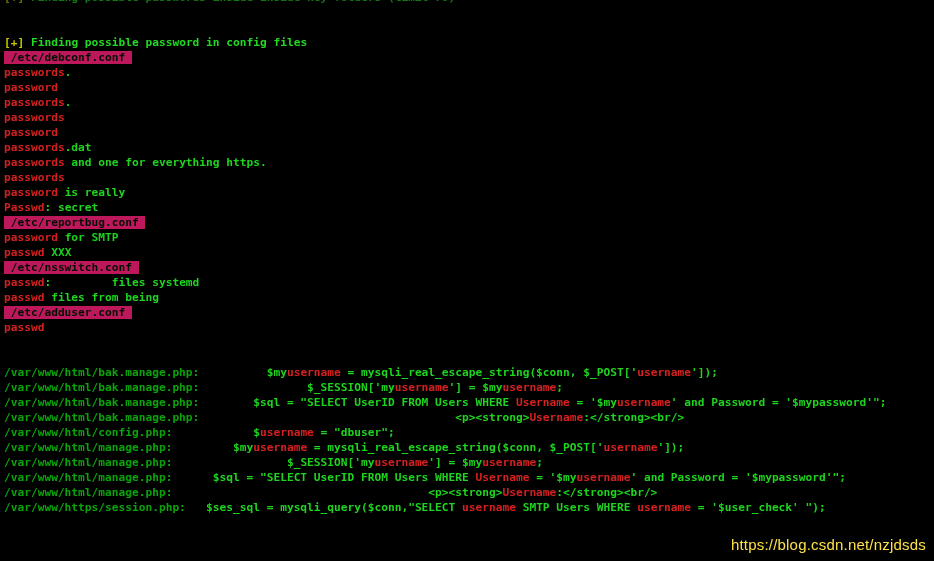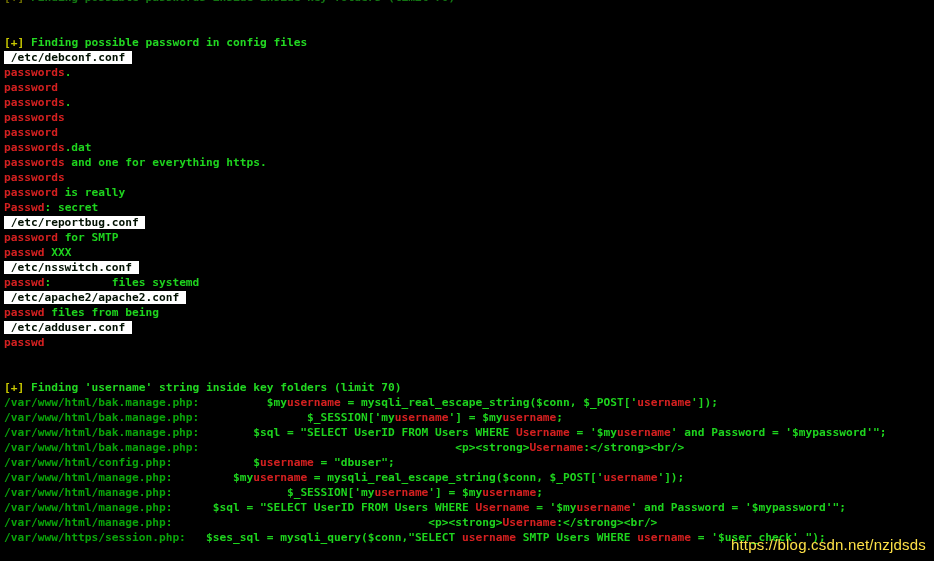--- a/index.html
+++ b/index.html
@@ -36,21 +36,21 @@
     height: 15px;
     white-space: pre;
     letter-spacing: 0px;
     font-weight: bold;
     color: #00d000;
   }
   .blank { height: 15px; }
   .marker { color: #c8c800; font-weight: bold; }
   .hdr { color: #22d822; font-weight: bold; }
   .hl {
-    background: #ffffff;
+    background: #be185d;
     color: #001000;
     font-weight: bold;
   }
   .red { color: #d42020; font-weight: bold; }
   .grn { color: #1ed41e; font-weight: bold; }
   .path { color: #0aa40a; font-weight: bold; }
   .dim-top {
     opacity: 0.55;
   }
   .watermark {
@@ -88,30 +88,28 @@
         <div class="line"><span class="red">passwords</span><span class="grn">.dat</span></div>
         <div class="line"><span class="red">passwords</span><span class="grn"> and one for everything https.</span></div>
         <div class="line"><span class="red">passwords</span></div>
         <div class="line"><span class="red">password</span><span class="grn"> is really</span></div>
         <div class="line"><span class="red">Passwd</span><span class="grn">: secret</span></div>
         <div class="line"><span class="hl"> /etc/reportbug.conf </span></div>
         <div class="line"><span class="red">password</span><span class="grn"> for SMTP</span></div>
         <div class="line"><span class="red">passwd</span><span class="grn"> XXX</span></div>
         <div class="line"><span class="hl"> /etc/nsswitch.conf </span></div>
         <div class="line"><span class="red">passwd</span><span class="grn">:         files systemd</span></div>
-        <div class="line"><span class="hl"> /etc/apache2/apache2.conf </span></div>
         <div class="line"><span class="red">passwd</span><span class="grn"> files from being</span></div>
         <div class="line"><span class="hl"> /etc/adduser.conf </span></div>
         <div class="line"><span class="red">passwd</span></div>
       </div>
 
     <div class="blank"></div>
     <div class="blank"></div>
 
-    <div class="line"><span class="marker">[+]</span><span class="hdr"> </span><span class="hdr">Finding 'username' string inside key folders (limit 70)</span></div>
 
     <div id="sec2-lines">
         <div class="line"><span class="path">/var/www/html/bak.manage.php:</span><span>          </span><span class="grn">$my</span><span class="red">username</span><span class="grn"> = mysqli_real_escape_string($conn, $_POST['</span><span class="red">username</span><span class="grn">']);</span></div>
         <div class="line"><span class="path">/var/www/html/bak.manage.php:</span><span>                </span><span class="grn">$_SESSION['my</span><span class="red">username</span><span class="grn">'] = $my</span><span class="red">username</span><span class="grn">;</span></div>
         <div class="line"><span class="path">/var/www/html/bak.manage.php:</span><span>        </span><span class="grn">$sql = "SELECT UserID FROM Users WHERE </span><span class="red">Username</span><span class="grn"> = '$my</span><span class="red">username</span><span class="grn">' and Password = '$mypassword'";</span></div>
         <div class="line"><span class="path">/var/www/html/bak.manage.php:</span><span>                                      </span><span class="grn">&lt;p&gt;&lt;strong&gt;</span><span class="red">Username</span><span class="grn">:&lt;/strong&gt;&lt;br/&gt;</span></div>
         <div class="line"><span class="path">/var/www/html/config.php:</span><span>            </span><span class="grn">$</span><span class="red">username</span><span class="grn"> = "dbuser";</span></div>
         <div class="line"><span class="path">/var/www/html/manage.php:</span><span>         </span><span class="grn">$my</span><span class="red">username</span><span class="grn"> = mysqli_real_escape_string($conn, $_POST['</span><span class="red">username</span><span class="grn">']);</span></div>
         <div class="line"><span class="path">/var/www/html/manage.php:</span><span>                 </span><span class="grn">$_SESSION['my</span><span class="red">username</span><span class="grn">'] = $my</span><span class="red">username</span><span class="grn">;</span></div>
         <div class="line"><span class="path">/var/www/html/manage.php:</span><span>      </span><span class="grn">$sql = "SELECT UserID FROM Users WHERE </span><span class="red">Username</span><span class="grn"> = '$my</span><span class="red">username</span><span class="grn">' and Password = '$mypassword'";</span></div>

